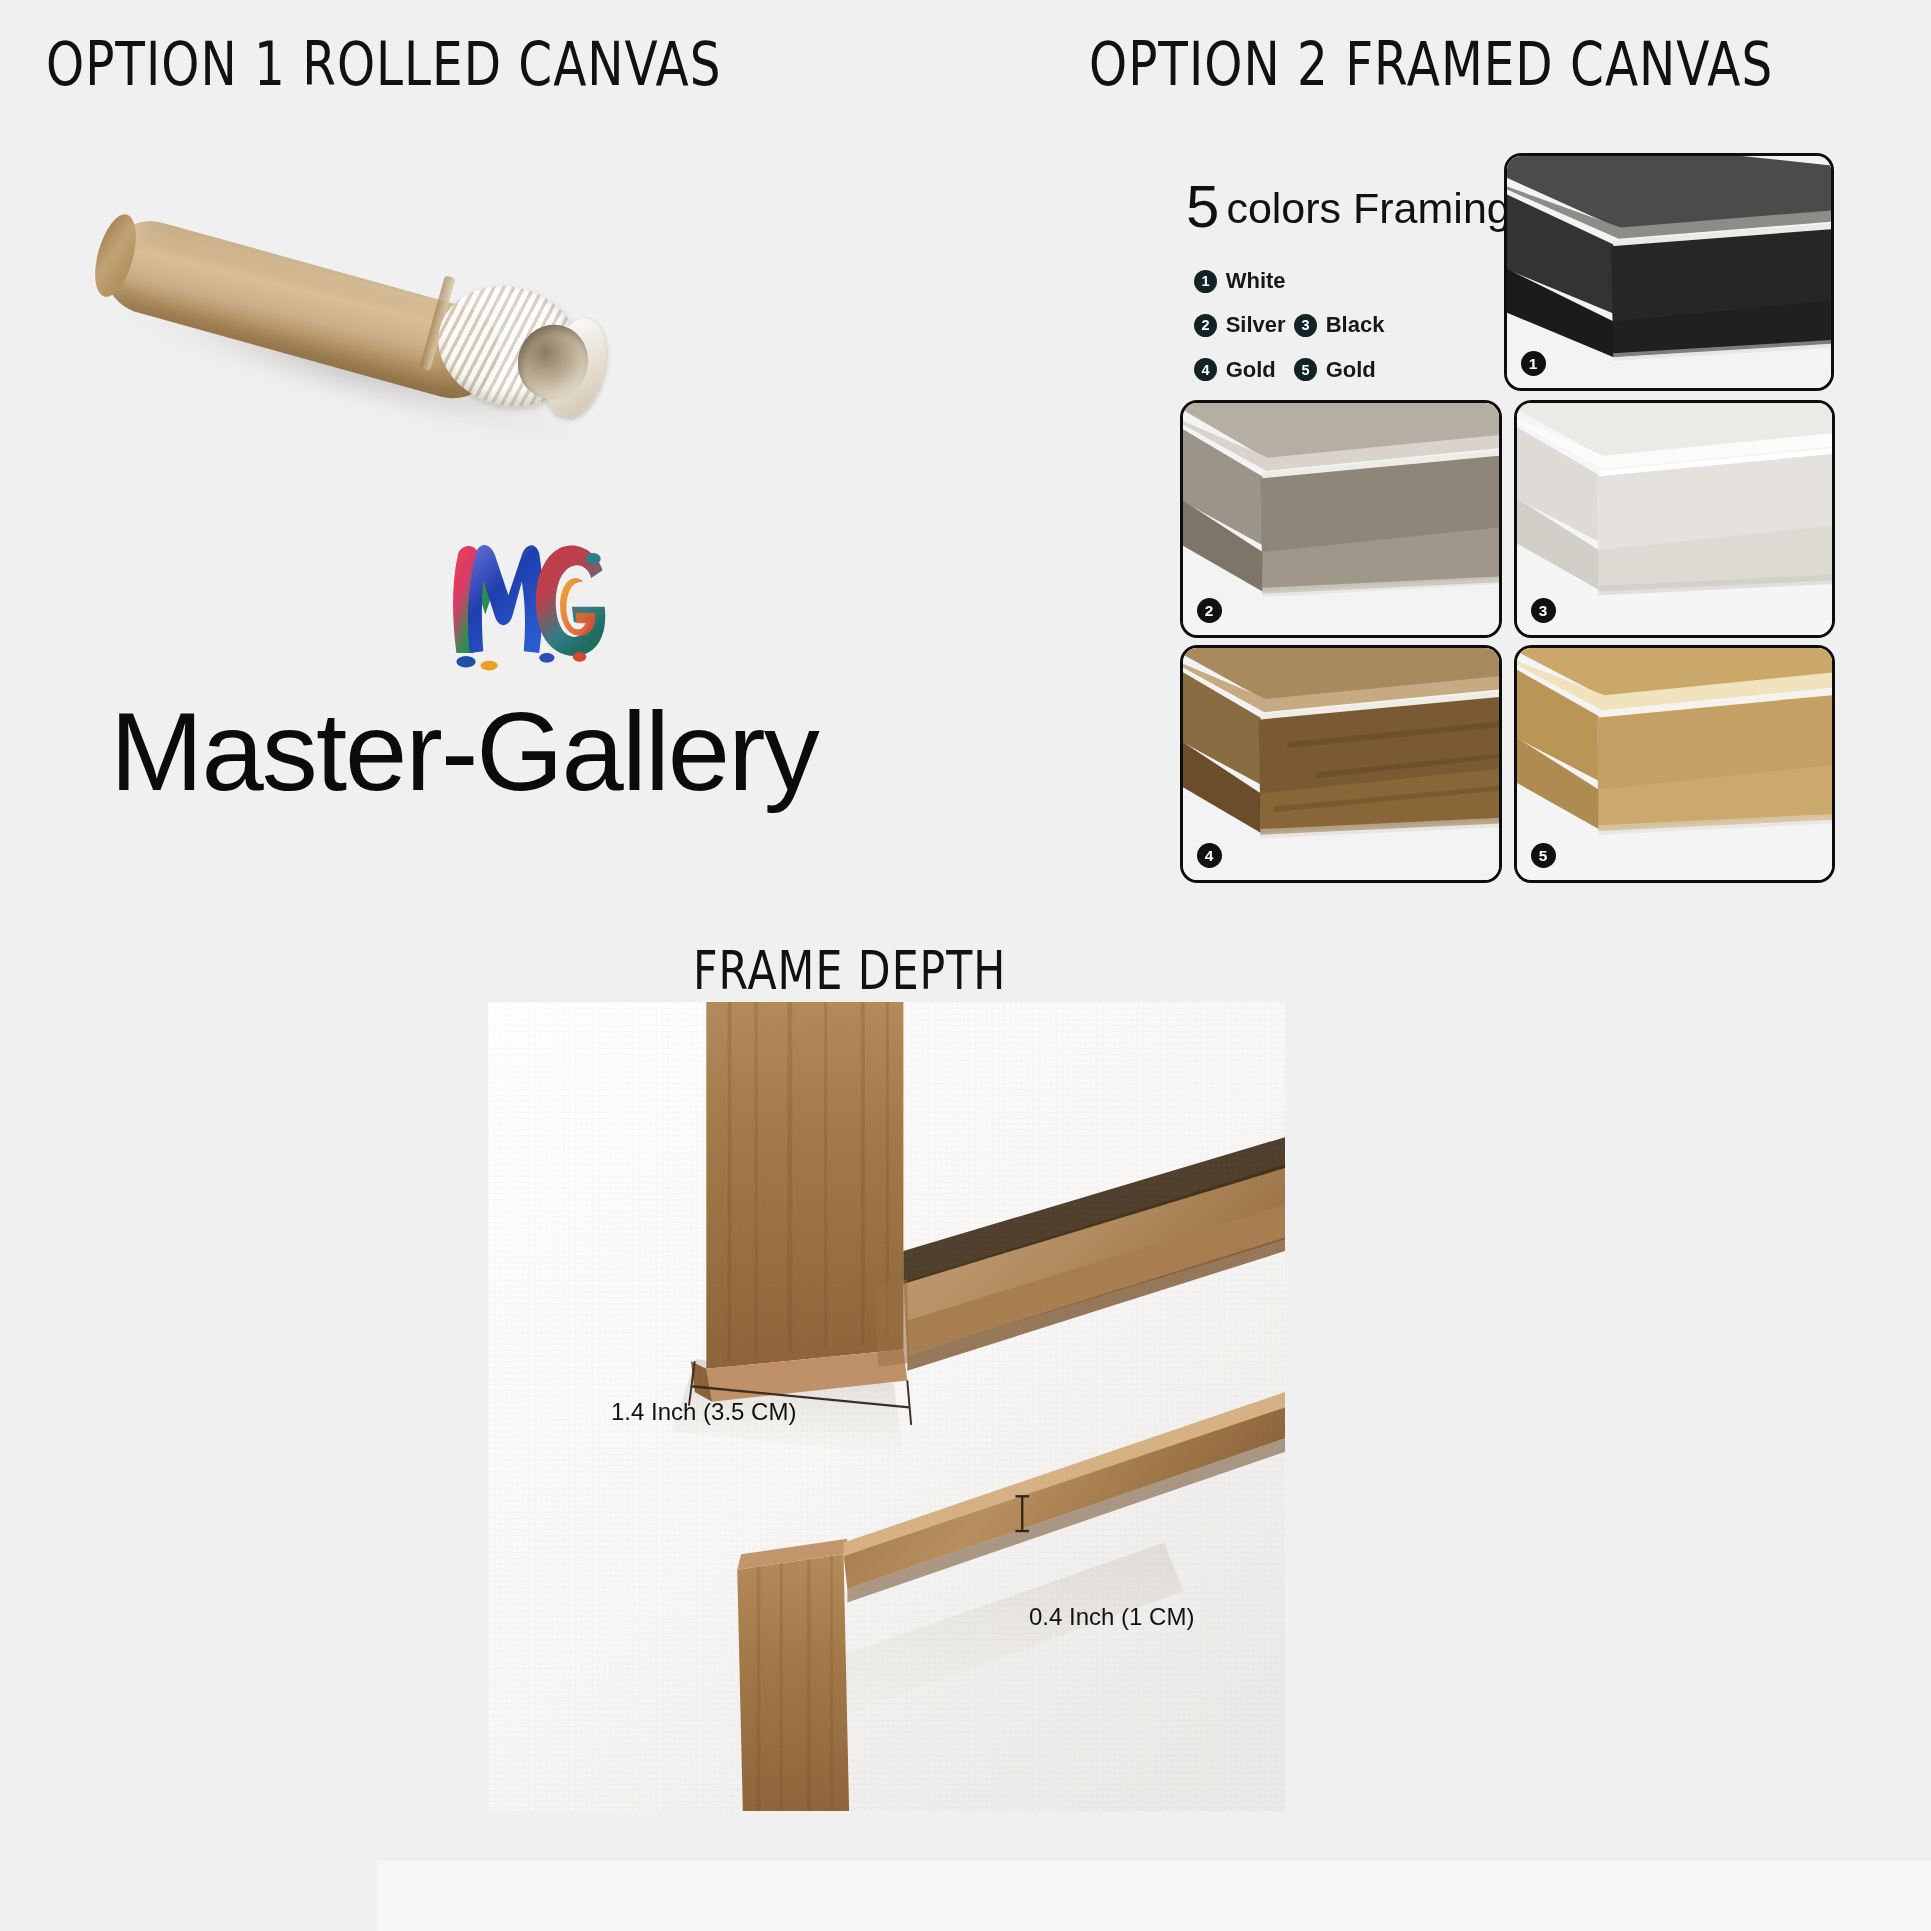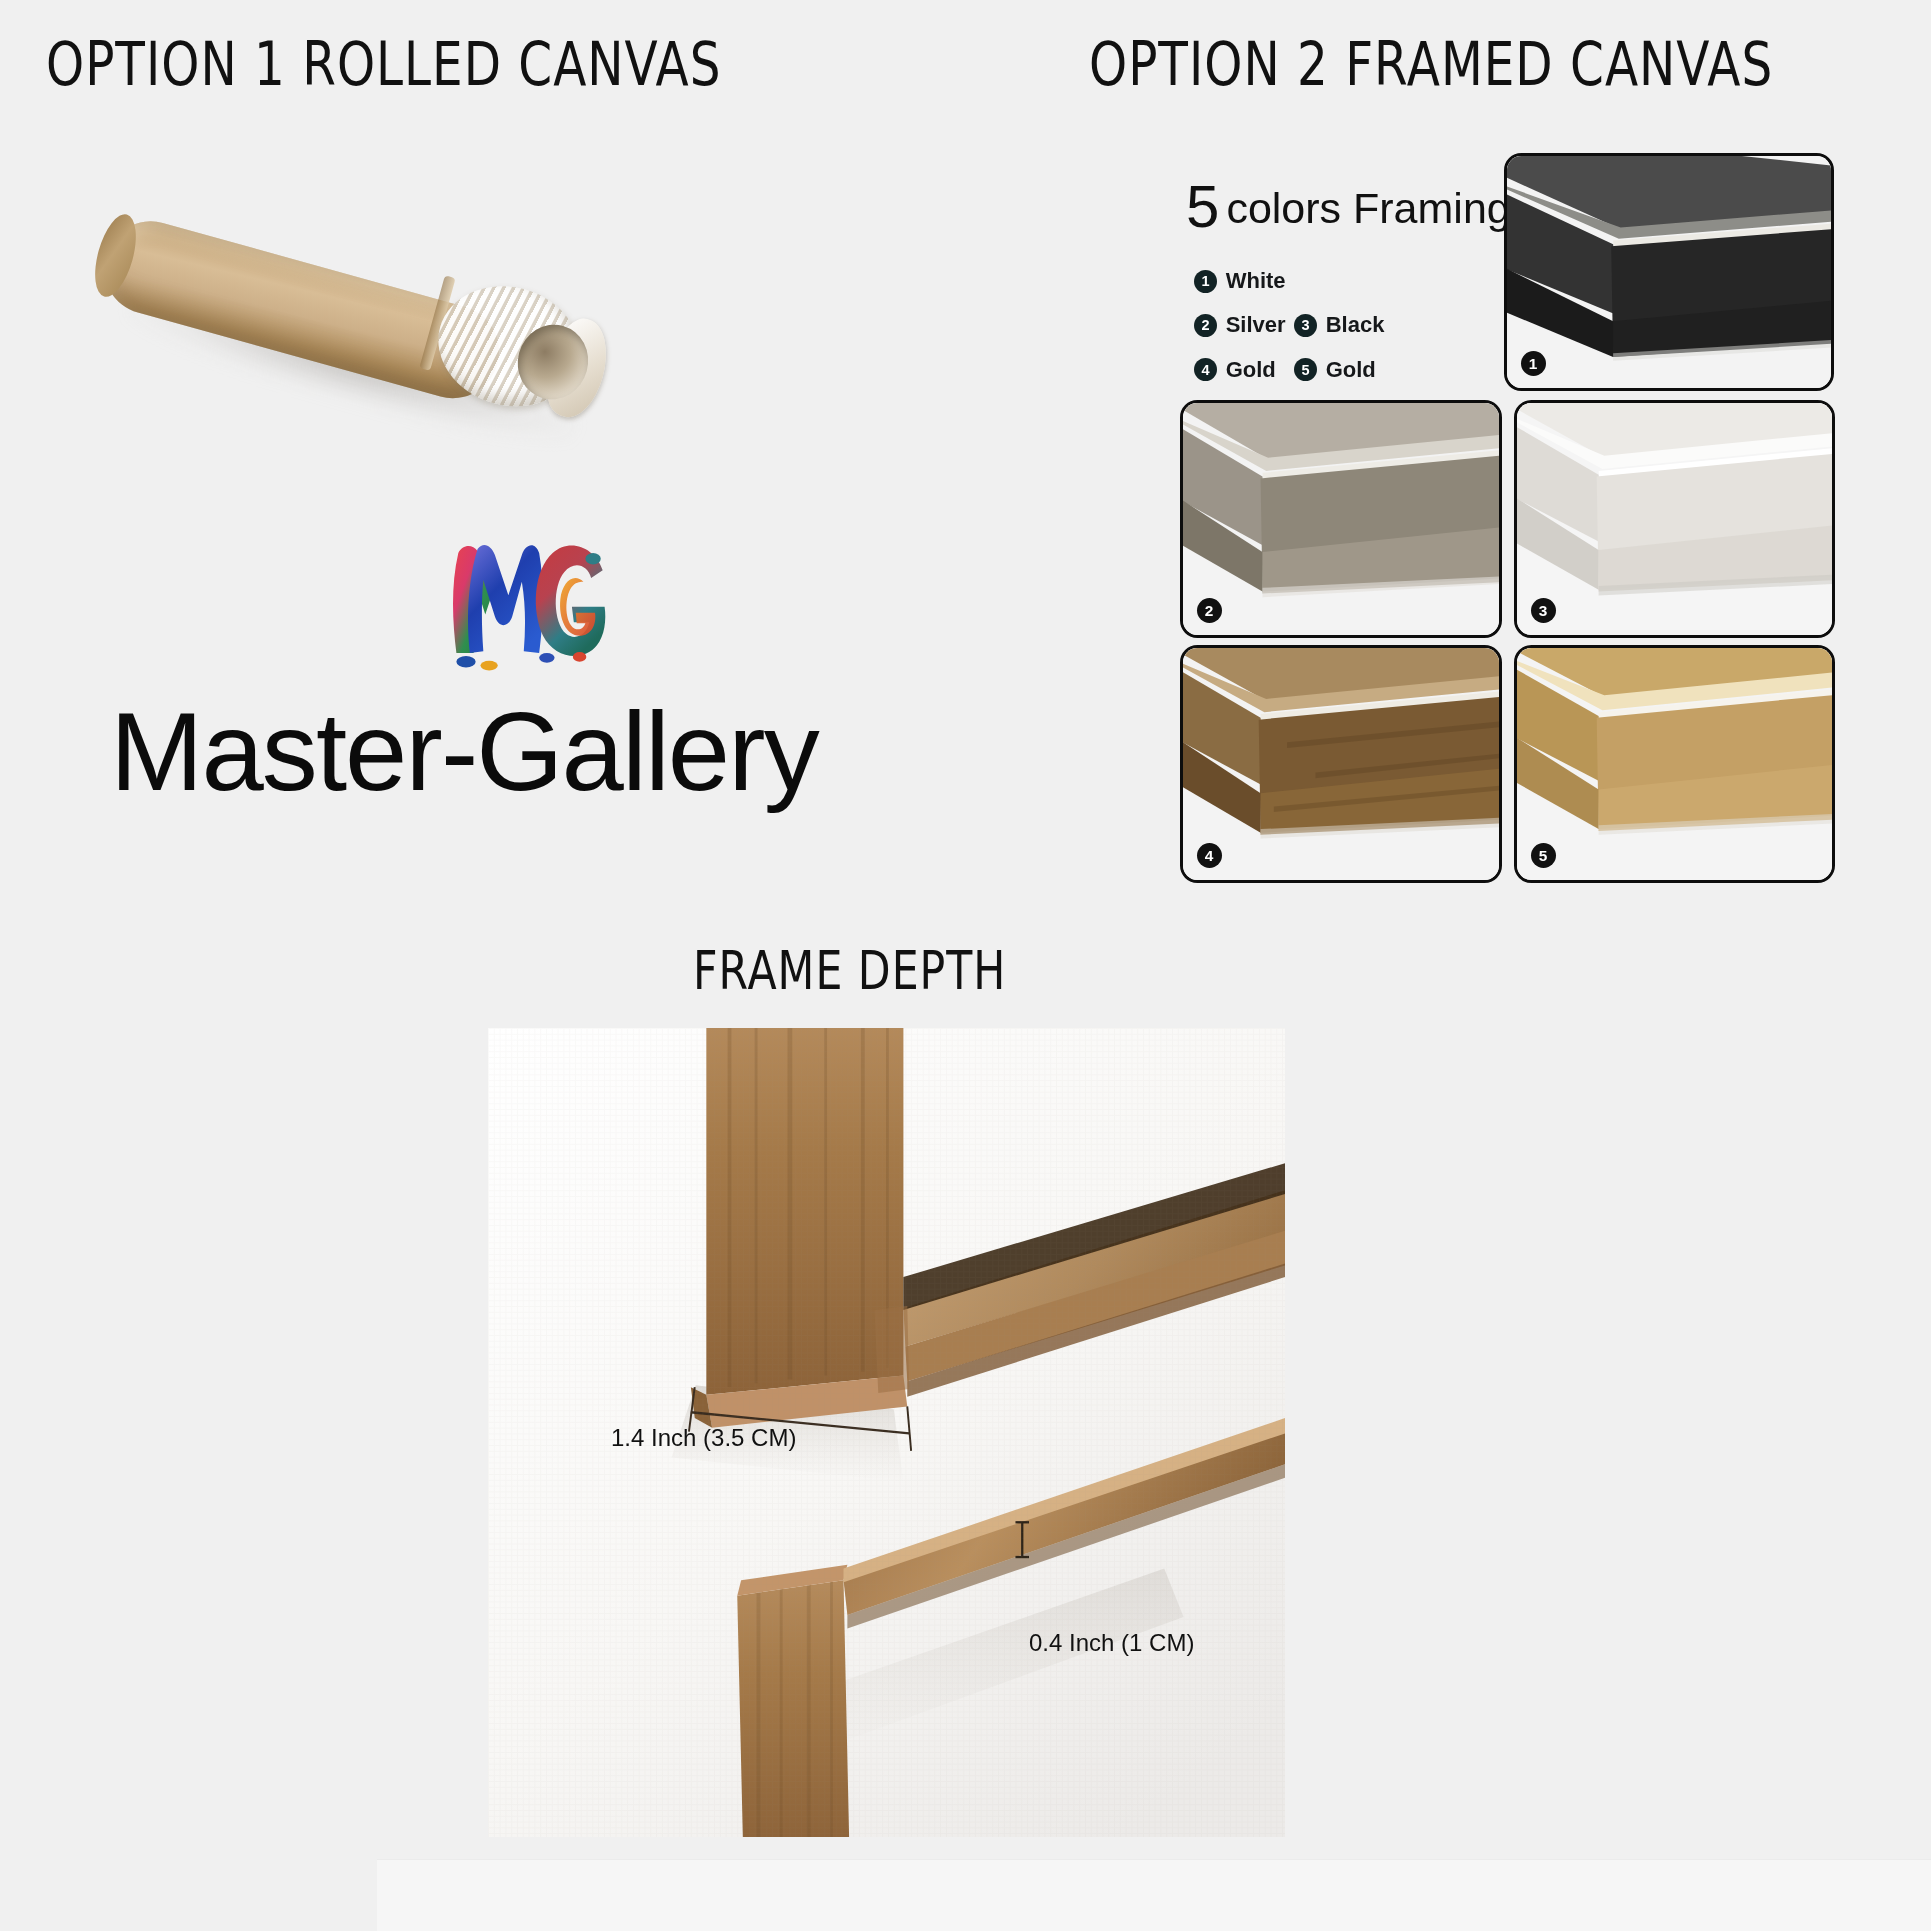--- a/index.html
+++ b/index.html
@@ -132,21 +132,21 @@
     position:absolute; left:13.5px; bottom:11.6px;
     width:25px; height:25px; border-radius:50%;
     background:#111; color:#fff; font-size:15.4px; font-weight:700;
     display:flex; align-items:center; justify-content:center;
     z-index:6;
   }
   .fcard svg{ position:absolute; left:0; top:0; width:100%; height:100%; }
 
   
   #depth-photo{
-    position:absolute; left:488px; top:1028px; width:797px; height:809px;
+    position:absolute; left:488px; top:1002px; width:797px; height:809px;
     background:
       linear-gradient(160deg,#ffffff 0%, #fbfbfa 40%, #f2f0ee 72%, #e9e6e4 100%);
     overflow:hidden;
   }
   #depth-photo svg{ position:absolute; left:0; top:0; width:100%; height:100%; }
   .dim-label{
     position:absolute; color:#111; font-size:24px;
     font-family:"Liberation Sans", sans-serif; white-space:nowrap;
   }
   #dim1{ left:123px; top:396px; }

